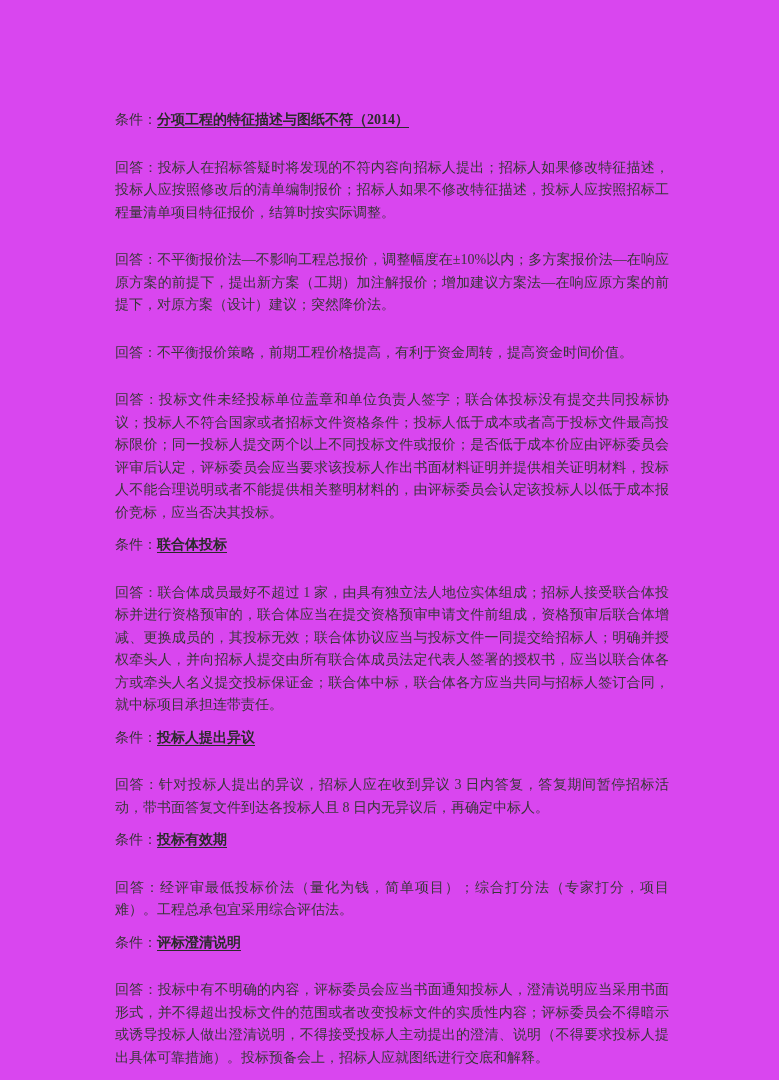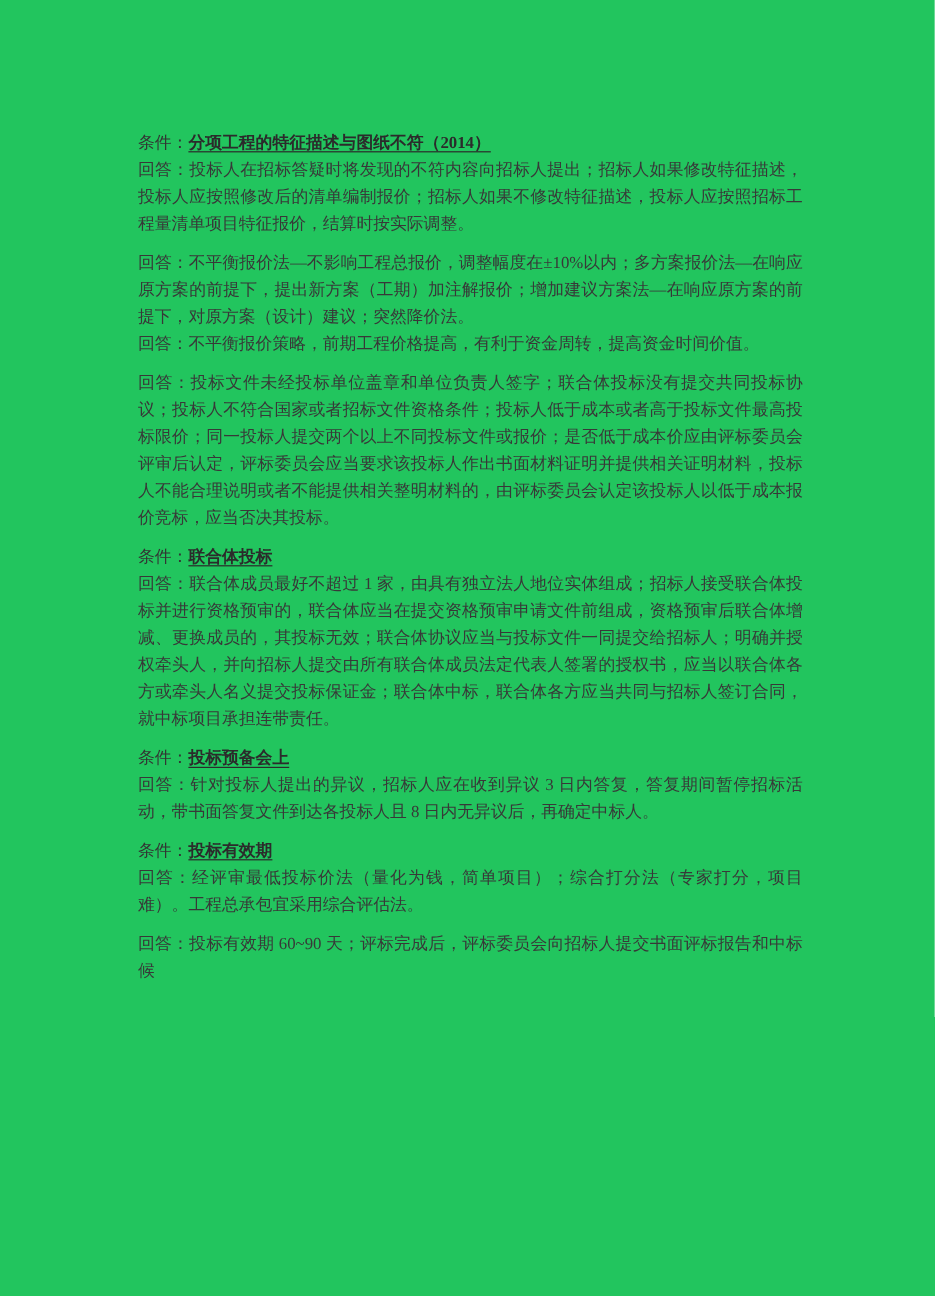--- a/index.html
+++ b/index.html
@@ -1,21 +1,21 @@
 <!DOCTYPE html>
 <html><head>
 <meta charset="utf-8">
 <style>
   * { margin: 0; padding: 0; box-sizing: border-box; }
   html, body { background: #ffffff; }
   .page {
     position: relative;
     width: 779px;
     height: 1080px;
-    background: #22c55e;
+    background: #d946ef;
     overflow: hidden;
     font-family: "Liberation Serif", "DejaVu Serif", serif;
   }
   .content {
     position: absolute;
     left: 115px;
     top: 109px;
     width: 554px;
     color: #333333;
     font-size: 14px;
@@ -26,21 +26,21 @@
   .section { margin-bottom: 10px; }
   .cond-line { color: #333333; }
   .cond-label { font-weight: normal; }
   .cond-title {
     font-weight: bold;
     color: #2b2b2b;
     text-decoration: underline;
     text-decoration-thickness: 1.4px;
     text-underline-offset: 3px;
   }
-  .answer { color: #383838; }
+  .answer { color: #383838; margin-top: 25px; }
 </style>
 </head>
 <body>
 
 <div class="page">
   <div class="content">
   <div class="section">
     <p class="cond-line"><span class="cond-label">条件：</span><span class="cond-title">分项工程的特征描述与图纸不符（2014）</span></p>
   <p class="answer">回答：投标人在招标答疑时将发现的不符内容向招标人提出；招标人如果修改特征描述，投标人应按照修改后的清单编制报价；招标人如果不修改特征描述，投标人应按照招标工程量清单项目特征报价，结算时按实际调整。</p>
       </div>
@@ -53,27 +53,31 @@
   <div class="section">
   <p class="answer">回答：投标文件未经投标单位盖章和单位负责人签字；联合体投标没有提交共同投标协议；投标人不符合国家或者招标文件资格条件；投标人低于成本或者高于投标文件最高投标限价；同一投标人提交两个以上不同投标文件或报价；是否低于成本价应由评标委员会评审后认定，评标委员会应当要求该投标人作出书面材料证明并提供相关证明材料，投标人不能合理说明或者不能提供相关整明材料的，由评标委员会认定该投标人以低于成本报价竞标，应当否决其投标。</p>
       </div>
 
   <div class="section">
     <p class="cond-line"><span class="cond-label">条件：</span><span class="cond-title">联合体投标</span></p>
   <p class="answer">回答：联合体成员最好不超过 1 家，由具有独立法人地位实体组成；招标人接受联合体投标并进行资格预审的，联合体应当在提交资格预审申请文件前组成，资格预审后联合体增减、更换成员的，其投标无效；联合体协议应当与投标文件一同提交给招标人；明确并授权牵头人，并向招标人提交由所有联合体成员法定代表人签署的授权书，应当以联合体各方或牵头人名义提交投标保证金；联合体中标，联合体各方应当共同与招标人签订合同，就中标项目承担连带责任。</p>
       </div>
 
   <div class="section">
-    <p class="cond-line"><span class="cond-label">条件：</span><span class="cond-title">投标预备会上</span></p>
+    <p class="cond-line"><span class="cond-label">条件：</span><span class="cond-title">投标人提出异议</span></p>
   <p class="answer">回答：针对投标人提出的异议，招标人应在收到异议 3 日内答复，答复期间暂停招标活动，带书面答复文件到达各投标人且 8 日内无异议后，再确定中标人。</p>
       </div>
 
   <div class="section">
     <p class="cond-line"><span class="cond-label">条件：</span><span class="cond-title">投标有效期</span></p>
   <p class="answer">回答：经评审最低投标价法（量化为钱，简单项目）；综合打分法（专家打分，项目难）。工程总承包宜采用综合评估法。</p>
       </div>
 
+  <div class="section">
+    <p class="cond-line"><span class="cond-label">条件：</span><span class="cond-title">评标澄清说明</span></p>
+  <p class="answer">回答：投标中有不明确的内容，评标委员会应当书面通知投标人，澄清说明应当采用书面形式，并不得超出投标文件的范围或者改变投标文件的实质性内容；评标委员会不得暗示或诱导投标人做出澄清说明，不得接受投标人主动提出的澄清、说明（不得要求投标人提出具体可靠措施）。投标预备会上，招标人应就图纸进行交底和解释。</p>
+      </div>
 
   <div class="section">
   <p class="answer">回答：投标有效期 60~90 天；评标完成后，评标委员会向招标人提交书面评标报告和中标候</p>
       </div>
 </div>
 </div>
 
 </body></html>

